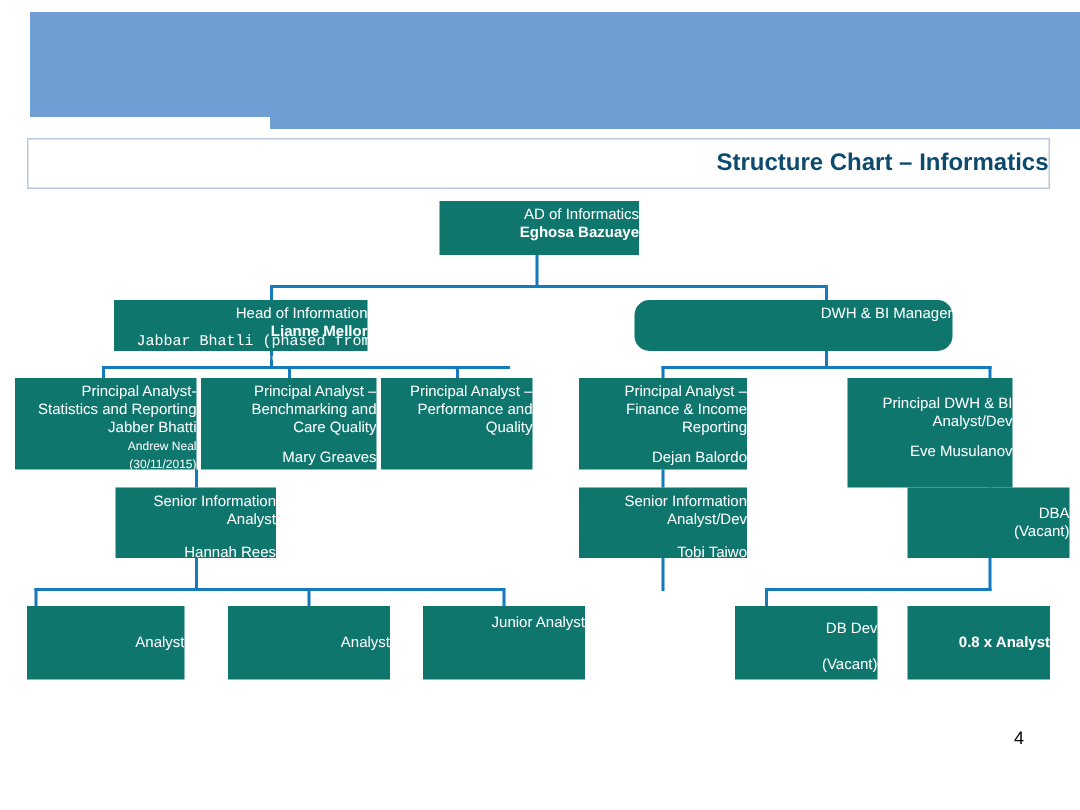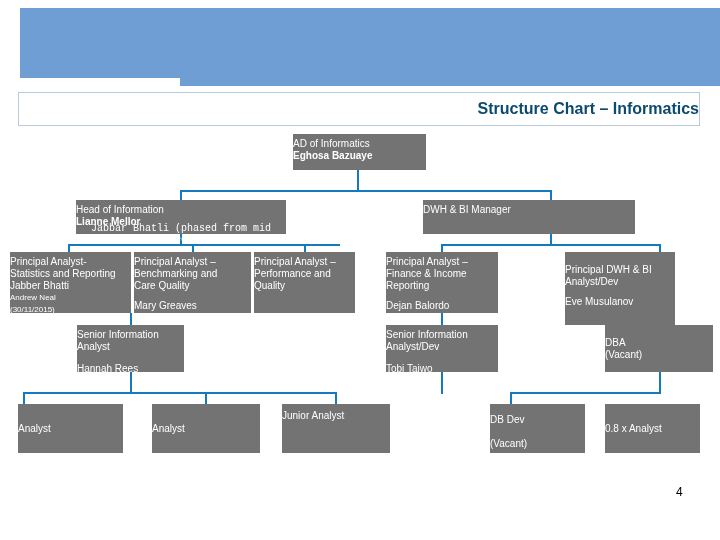--- a/index.html
+++ b/index.html
@@ -96,24 +96,24 @@
     text-align: right;
     line-height: 32px;
     font-size: 16px;
     font-weight: bold;
     color: #0c4a6e;
   }
 
   
   .node {
     position: absolute;
-    background: #737373;
+    background: #0f766e;
     color: #ffffff;
     box-sizing: border-box;
-    text-align: left;
+    text-align: right;
     font-size: 9.5px;
     line-height: 12px;
     padding-top: 4px;
     overflow: hidden;
   }
   .node .l1 { font-size: 10px; }
   .node .l2 { font-size: 10px; font-weight: bold; }
   .node .sm { font-size: 8px; }
 
   .connector {
@@ -175,27 +175,27 @@
 <div class="connector" style="left:441px; top:372px; width:2px; height:22px;"></div>
 <div class="connector" style="left:510px; top:392px; width:151px; height:2px;"></div>
 <div class="connector" style="left:510px; top:392px; width:2px; height:12px;"></div>
 <div class="connector" style="left:659px; top:372px; width:2px; height:22px;"></div>
 
 <div class="node" style="left:293px; top:134px; width:133px; height:36px;">
   <div class="l1">AD of Informatics</div>
   <div class="l2">Eghosa Bazuaye</div>
 </div>
 
-<div class="node" style="left:76px; top:200px; width:210px; height:34px;">
+<div class="node" style="left:76px; top:200px; width:169px; height:34px;">
   <div class="l1">Head of Information</div>
   <div class="l2">Lianne Mellor</div>
 </div>
 <div style="position:absolute; left:76px; top:223px; width:210px; text-align:center; font-size:10px; color:#ffffff;font-family:Liberation Mono, monospace;">Jabbar Bhatli (phased from mid Dec)</div>
 
-<div class="node" style="left:423px; top:200px; width:212px; height:34px;">
+<div class="node" style="left:423px; top:200px; width:212px; height:34px;border-radius:10px;">
   <div class="l1">DWH &amp; BI Manager</div>
 </div>
 
 <div class="node" style="left:10px; top:252px; width:121px; height:61px;">
   <div class="l1">Principal Analyst-</div>
   <div class="l1">Statistics and Reporting</div>
   <div class="l1">Jabber Bhatti</div>
   <div class="sm">Andrew Neal</div>
   <div class="sm">(30/11/2015)</div>
 </div>
@@ -254,17 +254,17 @@
 
 <div class="node" style="left:282px; top:404px; width:108px; height:49px;">
   <div class="l1" style="margin-top:2px;">Junior Analyst</div>
 </div>
 
 <div class="node" style="left:490px; top:404px; width:95px; height:49px;">
   <div class="l1" style="margin-top:6px;">DB Dev</div>
   <div class="l1" style="margin-top:12px;">(Vacant)</div>
 </div>
 
-<div class="node" style="left:605px; top:404px; width:95px; height:49px;">
+<div class="node" style="left:605px; top:404px; width:95px; height:49px;font-weight:bold;">
   <div class="l1" style="margin-top:15px;">0.8 x Analyst</div>
 </div>
 
 <div class="page-num">4</div>
 
 </body></html>

